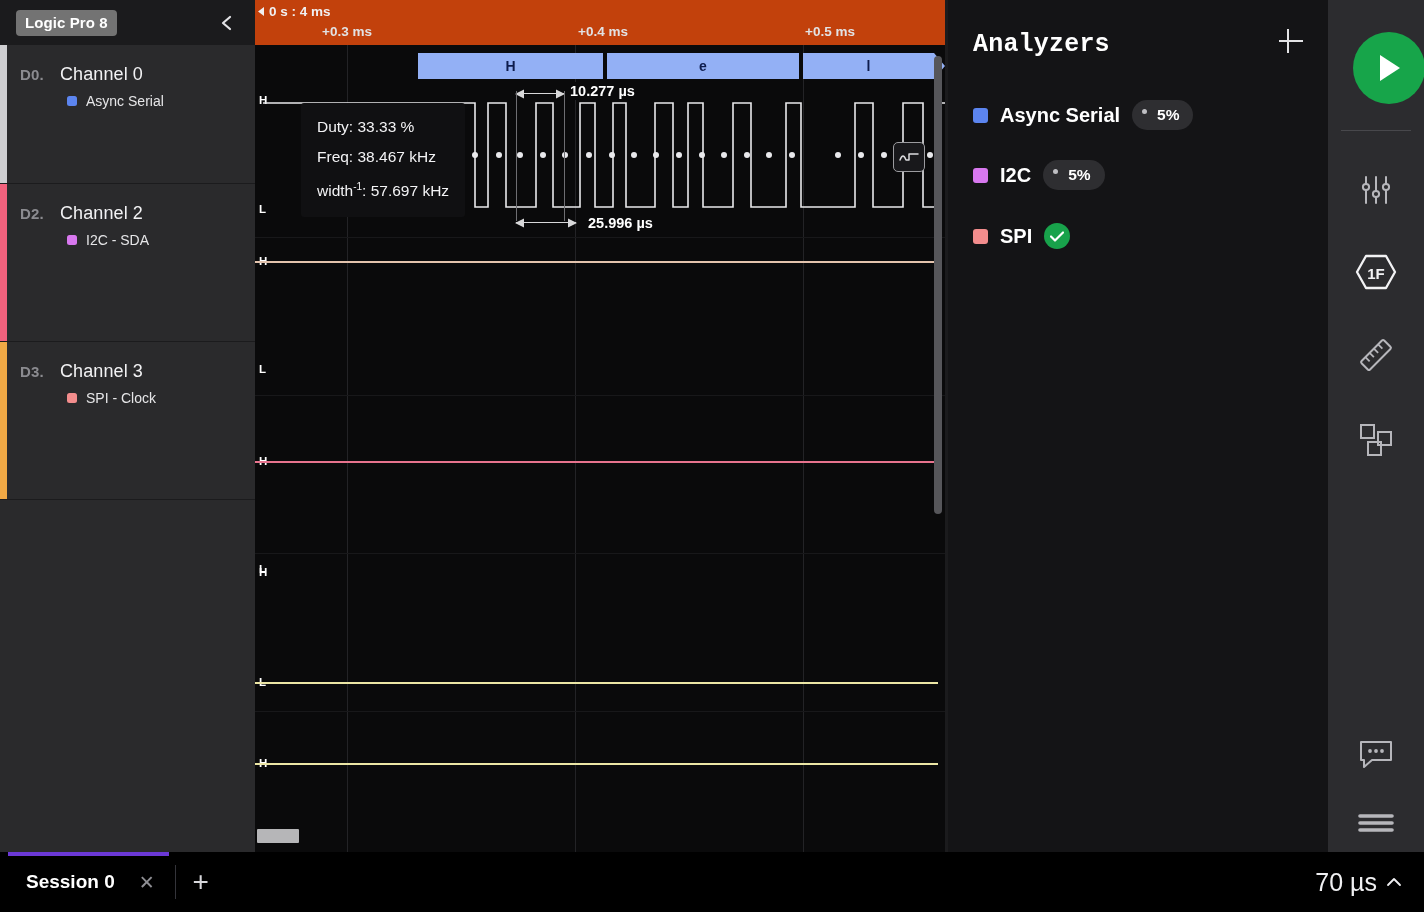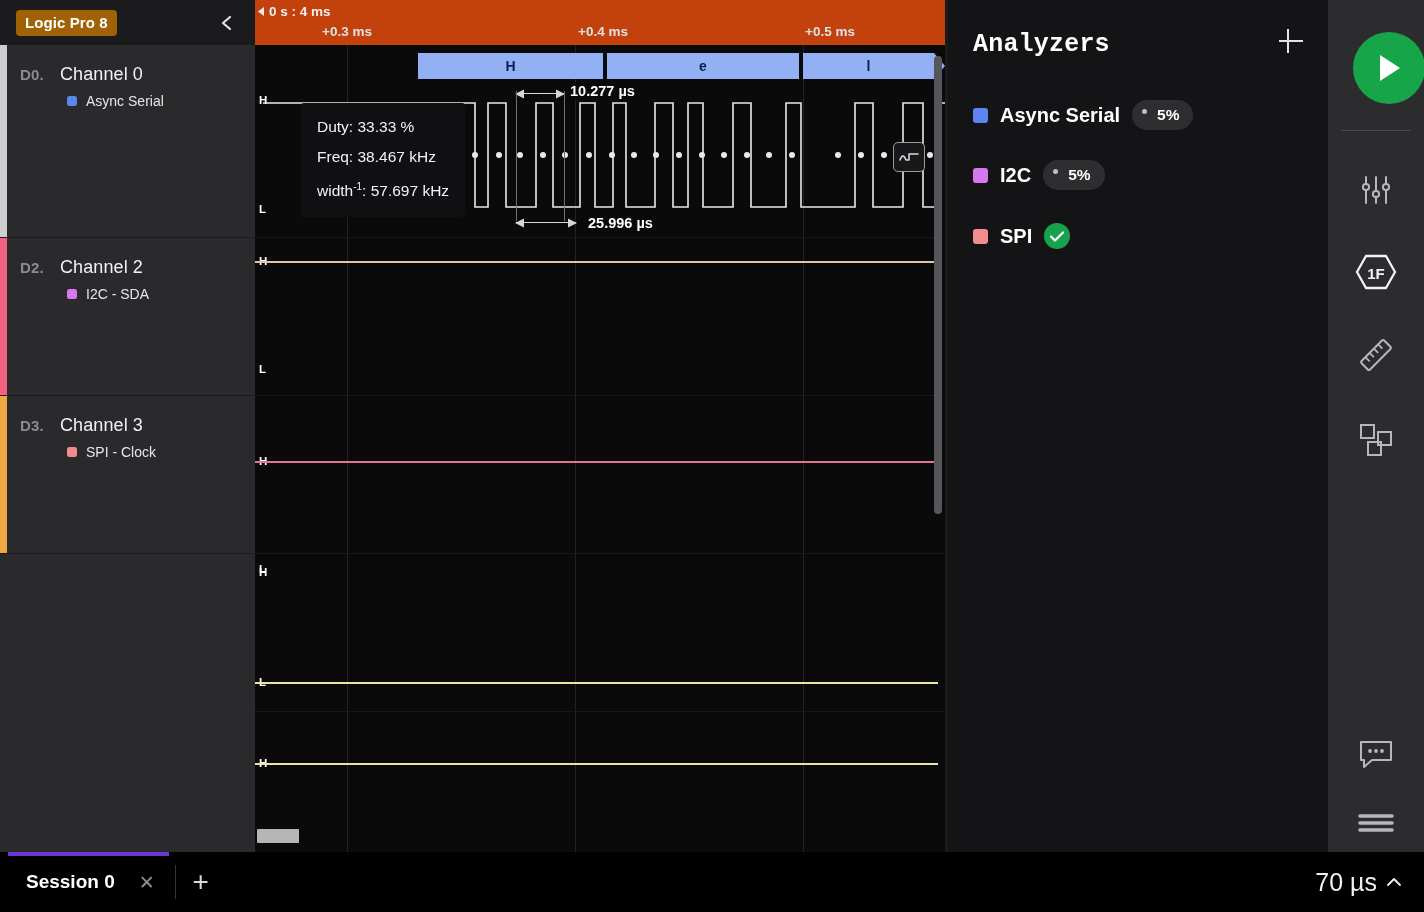--- a/index.html
+++ b/index.html
@@ -12,21 +12,21 @@
   }
   #app { position: relative; width: 1424px; height: 912px; background: #1b1b1d; }
 
   
   .main-row { position: absolute; left:0; top:0; width:1424px; height:852px; }
 
   
   .sidebar { position:absolute; left:0; top:0; width:255px; height:852px; background:#2a2a2c; }
   .sidebar-head { position:relative; height:45px; background:#1b1b1d; display:flex; align-items:center; }
   .logo-badge {
-    margin-left:16px; background:#a16207; color:#fff;
+    margin-left:16px; background:#737373; color:#fff;
     font-size:15px; font-weight:700; padding:4px 9px 5px; border-radius:4px;
     letter-spacing:.1px;
   }
   .collapse-btn {
     position:absolute; right:14px; top:9px; width:28px; height:28px;
     display:flex; align-items:center; justify-content:center; cursor:pointer;
   }
   .collapse-btn svg { display:block; }
 
   .channels { position:absolute; left:0; top:45px; width:255px; height:807px; overflow:hidden; }
@@ -167,21 +167,21 @@
     <div class="sidebar">
       <div class="sidebar-head">
         <div class="logo-badge">Logic Pro 8</div>
         <div class="collapse-btn">
           <svg width="18" height="18" viewBox="0 0 18 18">
               <polyline points="12,3 5,9 12,15" fill="none" stroke="#e3e3e6" stroke-width="2.2" stroke-linecap="round" stroke-linejoin="round"></polyline>
             </svg>
         </div>
       </div>
       <div class="channels" id="chan-list">
-          <div class="chan" style="height: 193px;">
+          <div class="chan" style="height: 139px;">
             <div class="strip" style="background:#cfcfd2"></div>
             <div class="chan-title">
               <span class="chan-id">D0.</span>
               <span class="chan-name">Channel 0</span>
             </div>
             <div class="chan-sub">
               <span class="chan-dot" style="background:#5c85f0"></span>
               <span class="chan-sub-label">Async Serial</span>
             </div>
           </div>

